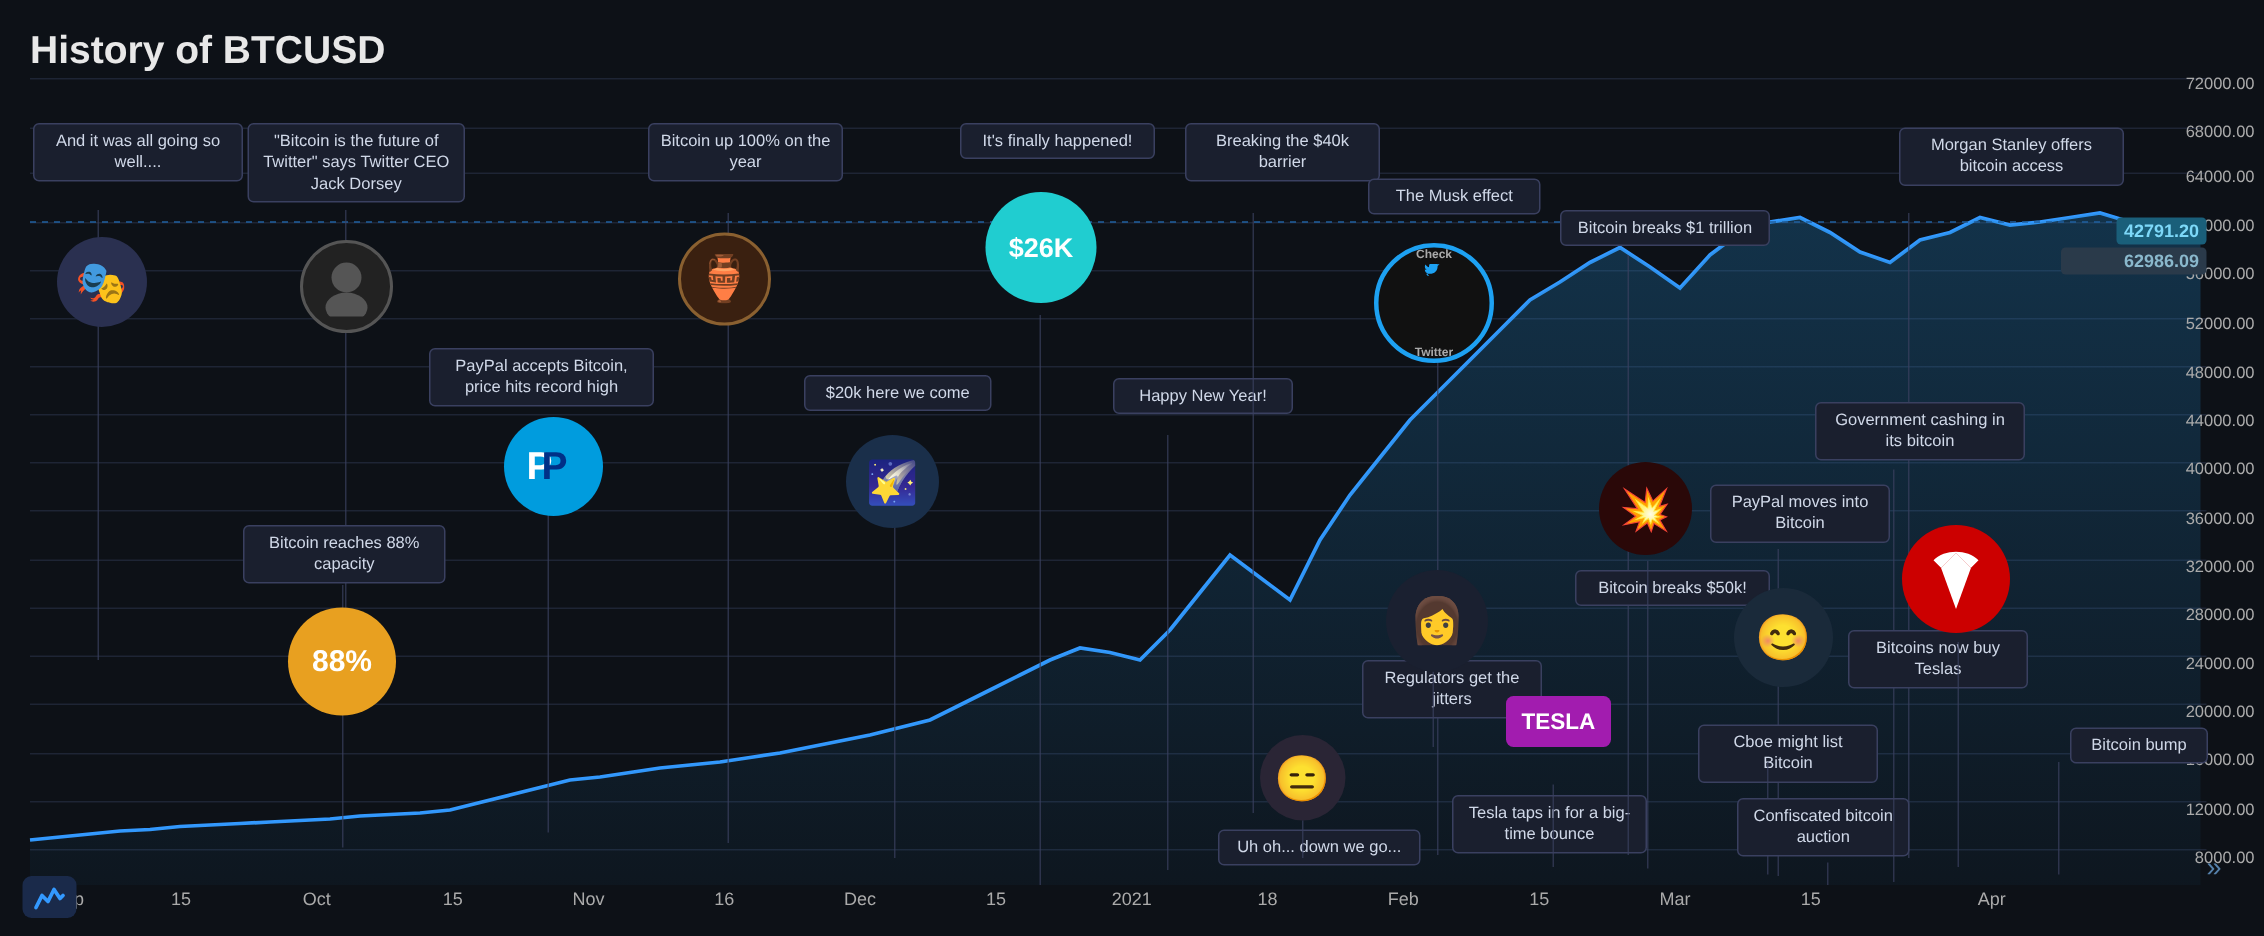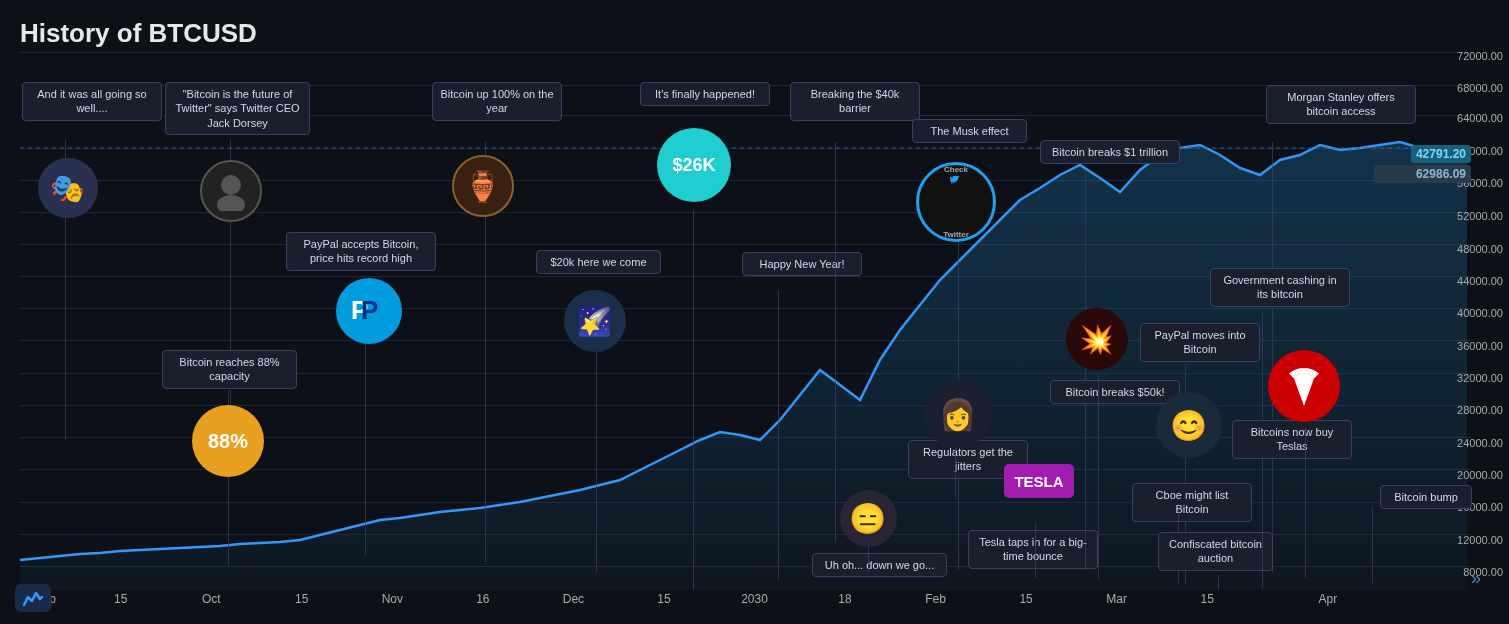--- a/index.html
+++ b/index.html
@@ -326,21 +326,21 @@
   <div class="price-label price-low" style="top:165px; right:38px;padding-left:42px;">62986.09</div>
 
   <div class="x-label" style="left:3%">Sep</div>
   <div class="x-label" style="left:8%">15</div>
   <div class="x-label" style="left:14%">Oct</div>
   <div class="x-label" style="left:20%">15</div>
   <div class="x-label" style="left:26%">Nov</div>
   <div class="x-label" style="left:32%">16</div>
   <div class="x-label" style="left:38%">Dec</div>
   <div class="x-label" style="left:44%">15</div>
-  <div class="x-label" style="left:50%">2030</div>
+  <div class="x-label" style="left:50%">2021</div>
   <div class="x-label" style="left:56%">18</div>
   <div class="x-label" style="left:62%">Feb</div>
   <div class="x-label" style="left:68%">15</div>
   <div class="x-label" style="left:74%">Mar</div>
   <div class="x-label" style="left:80%">15</div>
   <div class="x-label" style="left:88%">Apr</div>
 
   <div class="annotation" style="top:82px; left:22px; width:140px;">And it was all going so well....</div>
   <div class="ann-line" style="left:65px; top:140px; height:300px;"></div>
   <div class="ann-icon" style="left:38px; top:158px; width:60px; height:60px; background:#2a3050; font-size:28px;">🎭</div>

